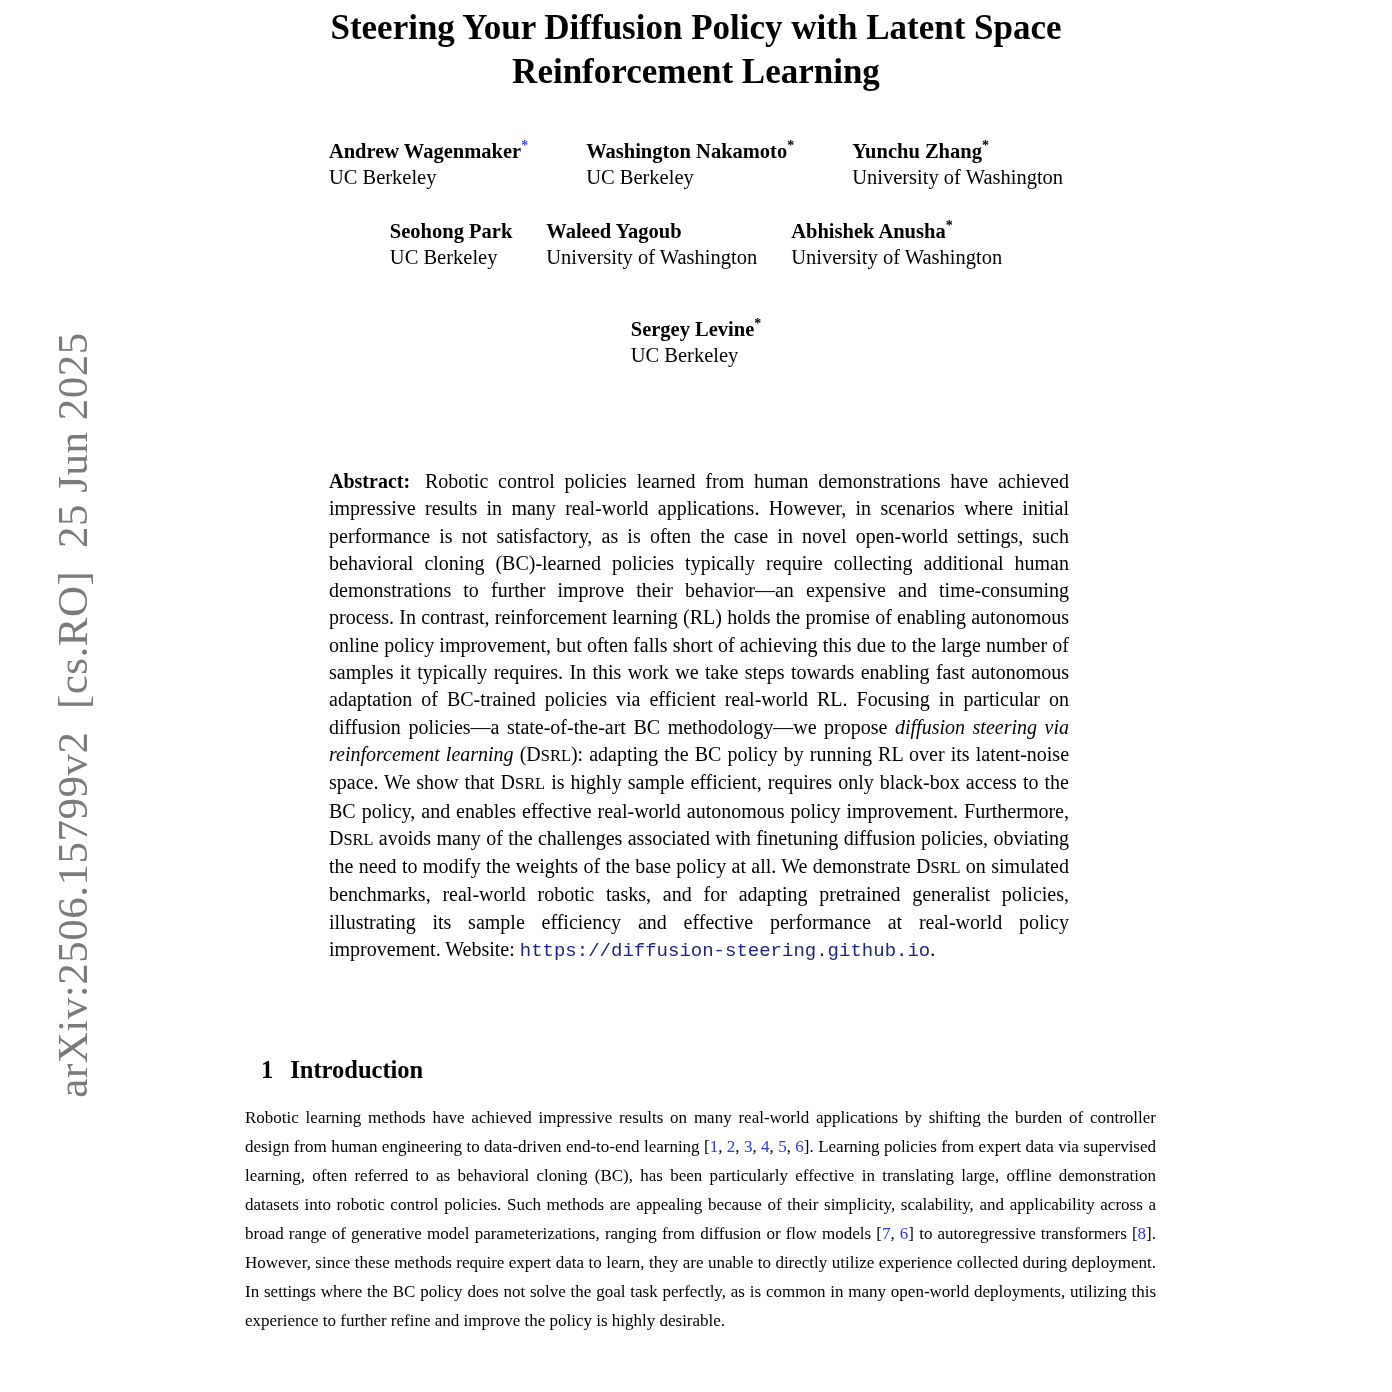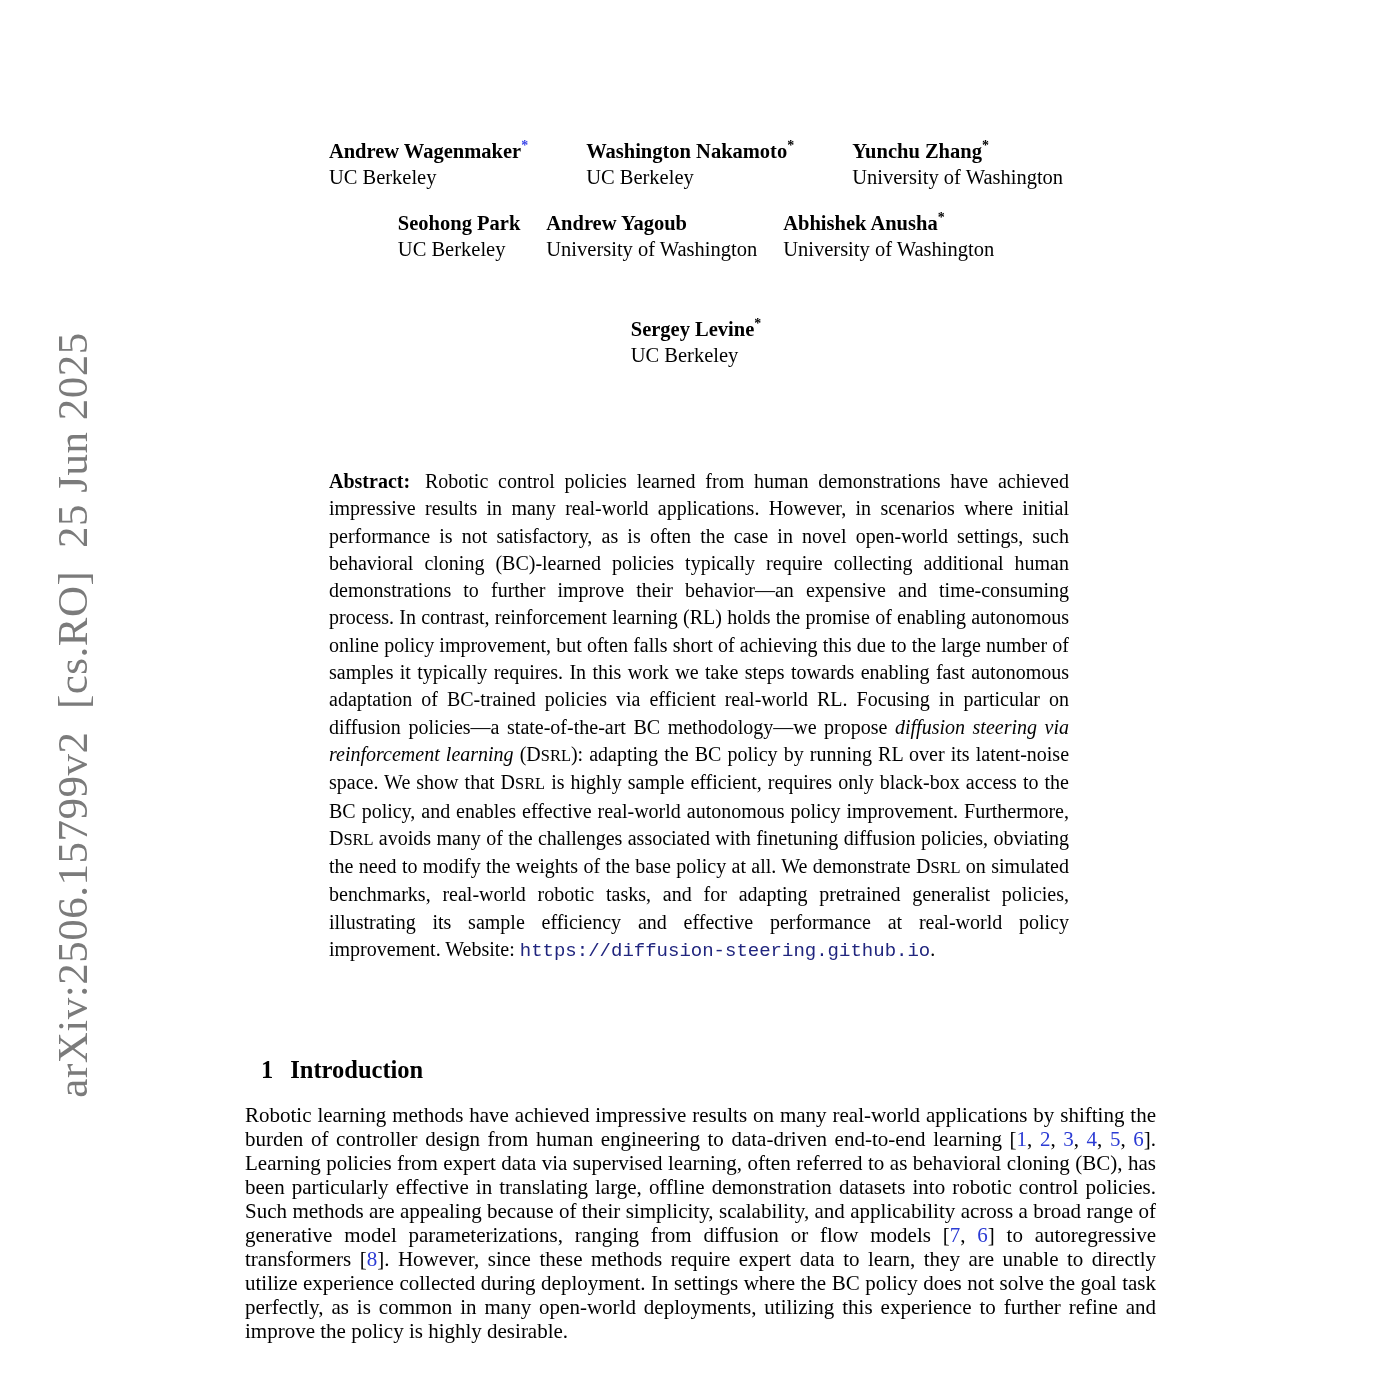--- a/index.html
+++ b/index.html
@@ -34,21 +34,21 @@
     line-height: 1.26;
   }
   .authors-row {
     position: absolute;
     left: 0;
     width: 100%;
     display: flex;
     justify-content: center;
   }
   .row1 { top: 138px; gap: 58px; }
-  .row2 { top: 210px; gap: 26px; }
+  .row2 { top: 218px; gap: 34px; }
   .row3 { top: 316px; }
   .author { text-align: left; }
   .author-name { font-weight: bold; font-size: 20.5px; line-height: 26px; }
   .author-affiliation { font-weight: normal; font-size: 20.5px; line-height: 26px; }
   .mark { vertical-align: super; font-size: 0.68em; line-height: 0; }
   .abstract {
     position: absolute;
     top: 468px;
     left: 329px;
     width: 740px;
@@ -73,31 +73,35 @@
     font-weight: bold;
   }
   .sec-num { margin-right: 17px; }
   .intro-par {
     position: absolute;
     top: 1103px;
     left: 245px;
     width: 911px;
     margin: 0;
     text-align: justify;
-    font-size: 21px;
-    line-height: 24px;
+    font-size: 17px;
+    line-height: 29px;
   }
 </style>
 </head>
 <body>
 
 <div class="page">
 
   <div class="watermark">arXiv:2506.15799v2  [cs.RO]  25 Jun 2025</div>
 
+  <h1 class="title">
+    <span>Steering Your Diffusion Policy with Latent Space</span><br>
+    <span>Reinforcement Learning</span>
+  </h1>
 
   <div class="authors-row row1">
     <div class="author">
       <div class="author-name"><span>Andrew Wagenmaker</span><sup class="mark" style="color: rgb(58, 68, 232);">*</sup></div>
       <div class="author-affiliation">UC Berkeley</div>
     </div>
     <div class="author">
       <div class="author-name"><span>Washington Nakamoto</span><sup class="mark" style="color: rgb(0, 0, 0);">*</sup></div>
       <div class="author-affiliation">UC Berkeley</div>
     </div>
@@ -106,21 +110,21 @@
       <div class="author-affiliation">University of Washington</div>
     </div>
   </div>
 
   <div class="authors-row row2">
     <div class="author">
       <div class="author-name"><span>Seohong Park</span><sup class="mark" style="color: rgb(0, 0, 0);"></sup></div>
       <div class="author-affiliation">UC Berkeley</div>
     </div>
     <div class="author">
-      <div class="author-name"><span>Andrew Yagoub</span><sup class="mark" style="color: rgb(0, 0, 0);"></sup></div>
+      <div class="author-name"><span>Waleed Yagoub</span><sup class="mark" style="color: rgb(0, 0, 0);"></sup></div>
       <div class="author-affiliation">University of Washington</div>
     </div>
     <div class="author">
       <div class="author-name"><span>Abhishek Anusha</span><sup class="mark" style="color: rgb(0, 0, 0);">*</sup></div>
       <div class="author-affiliation">University of Washington</div>
     </div>
   </div>
 
   <div class="authors-row row3">
     <div class="author">

